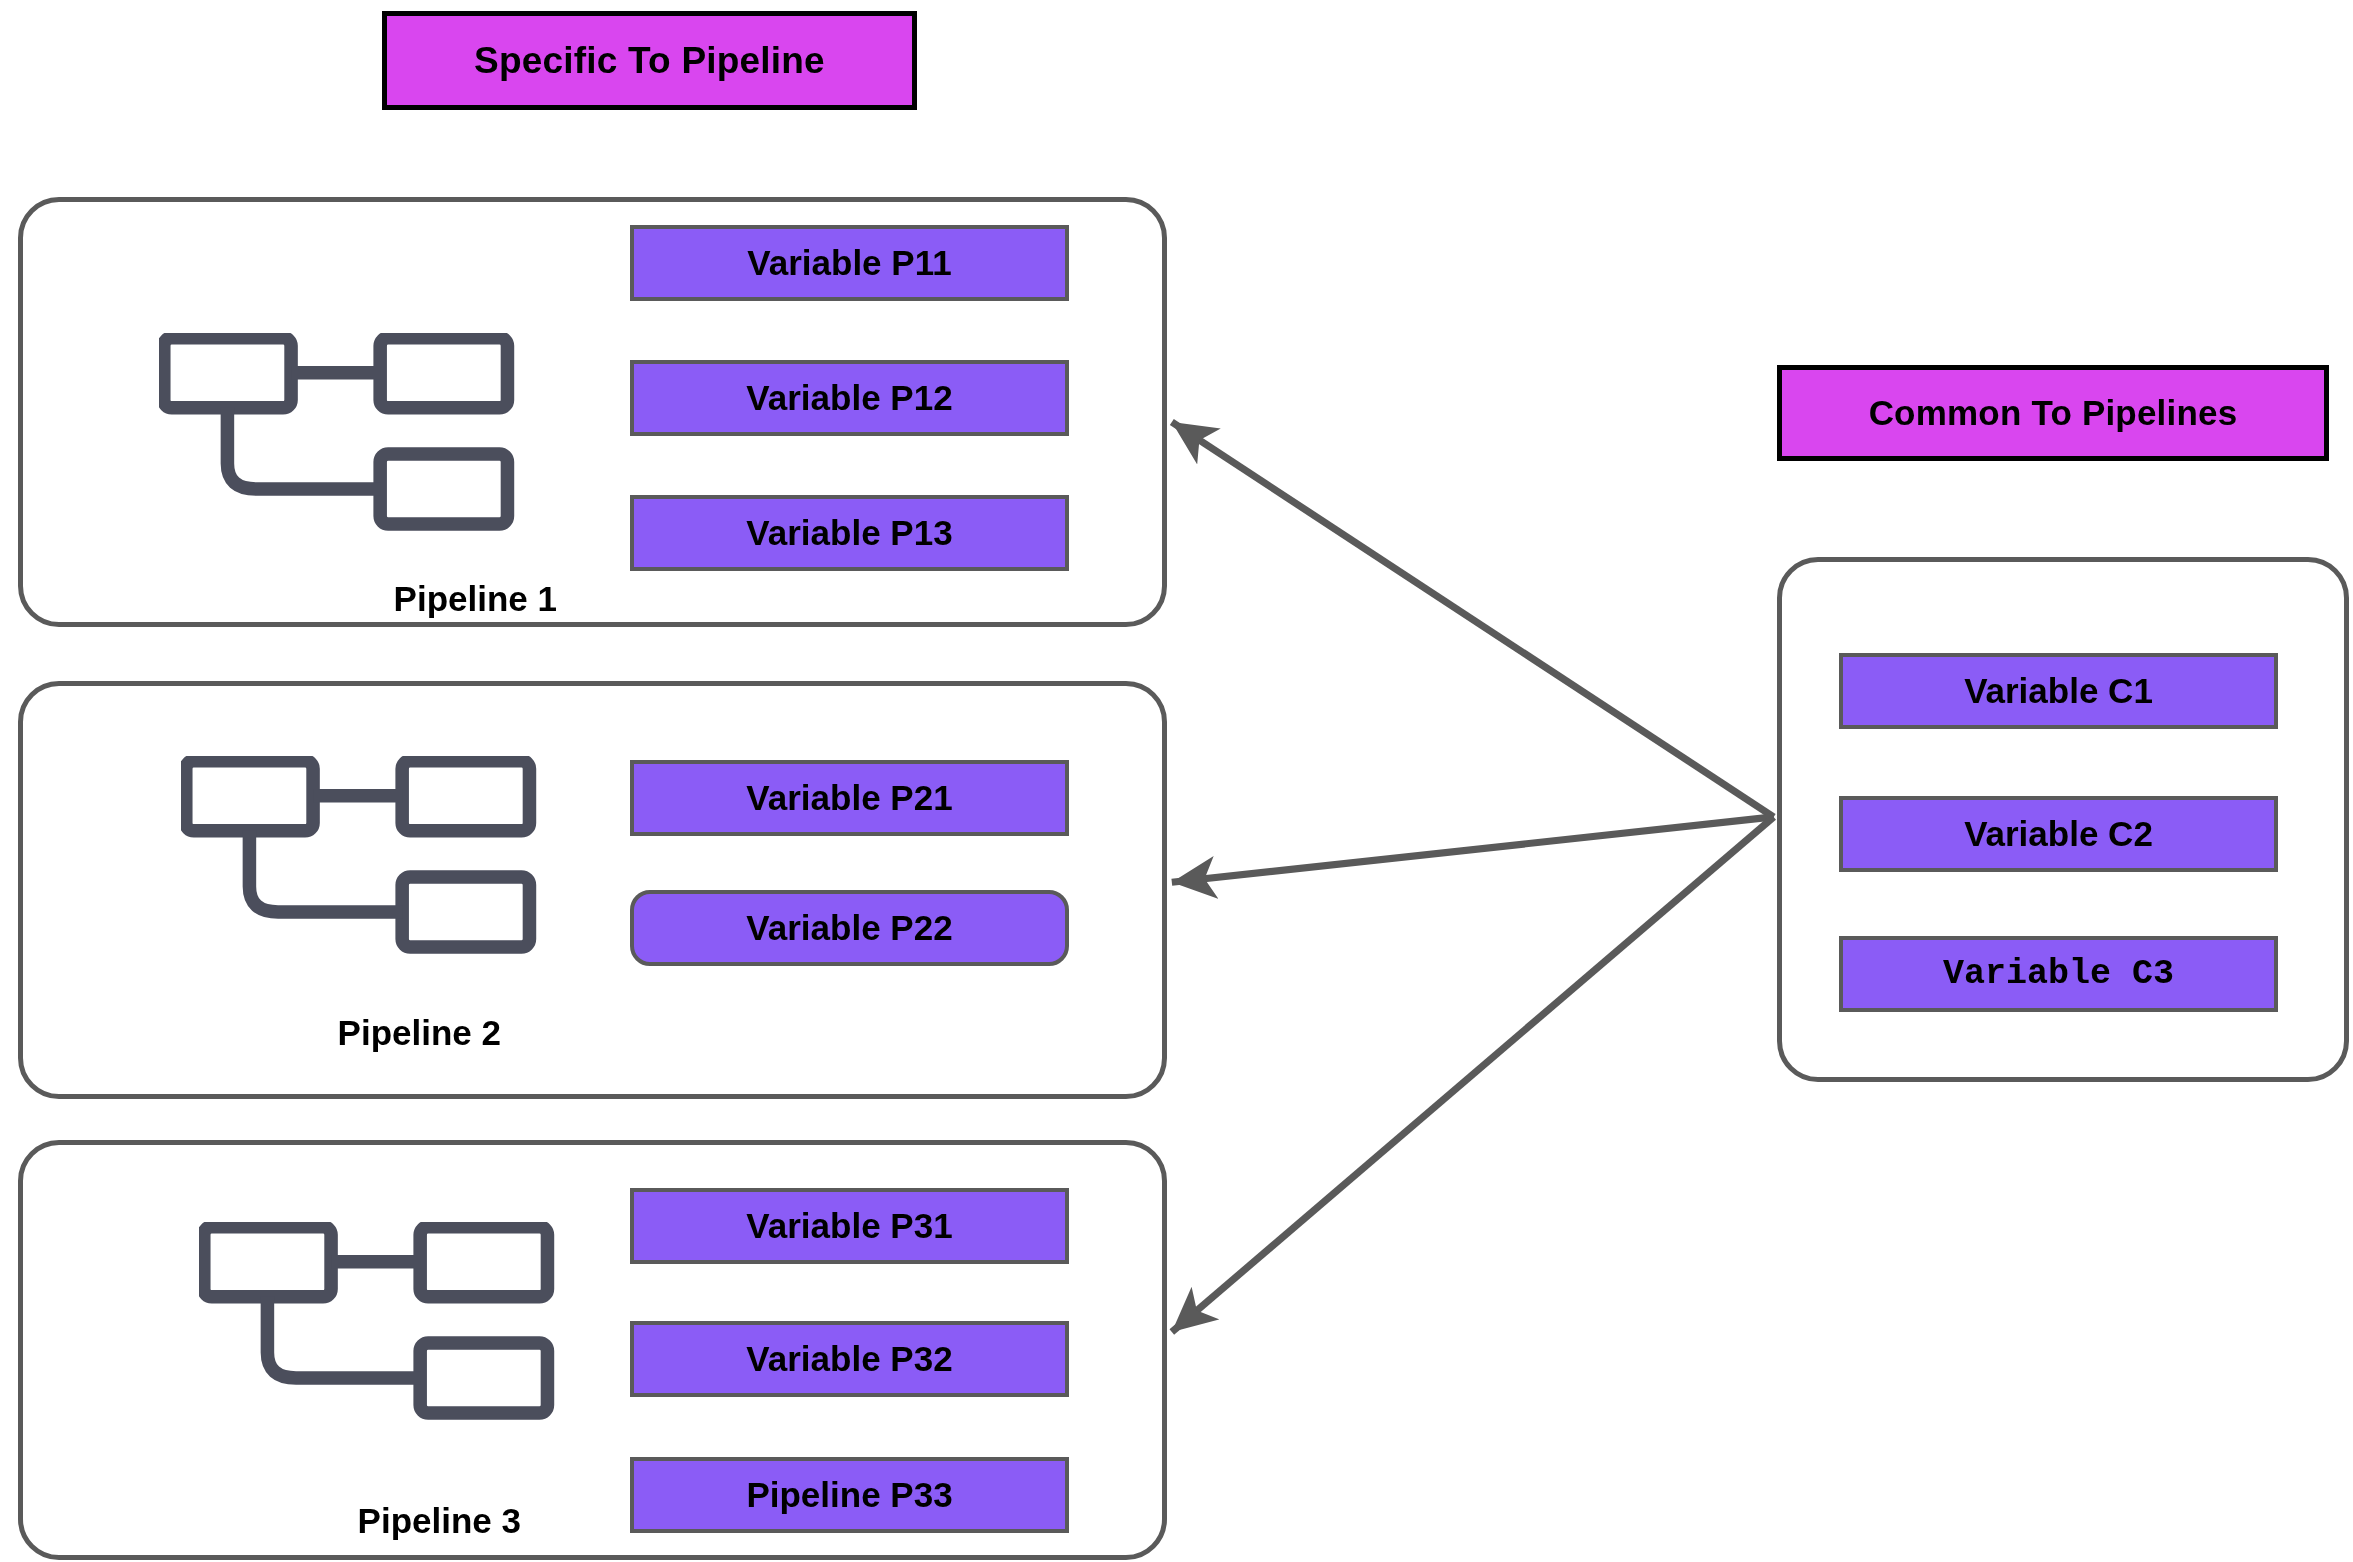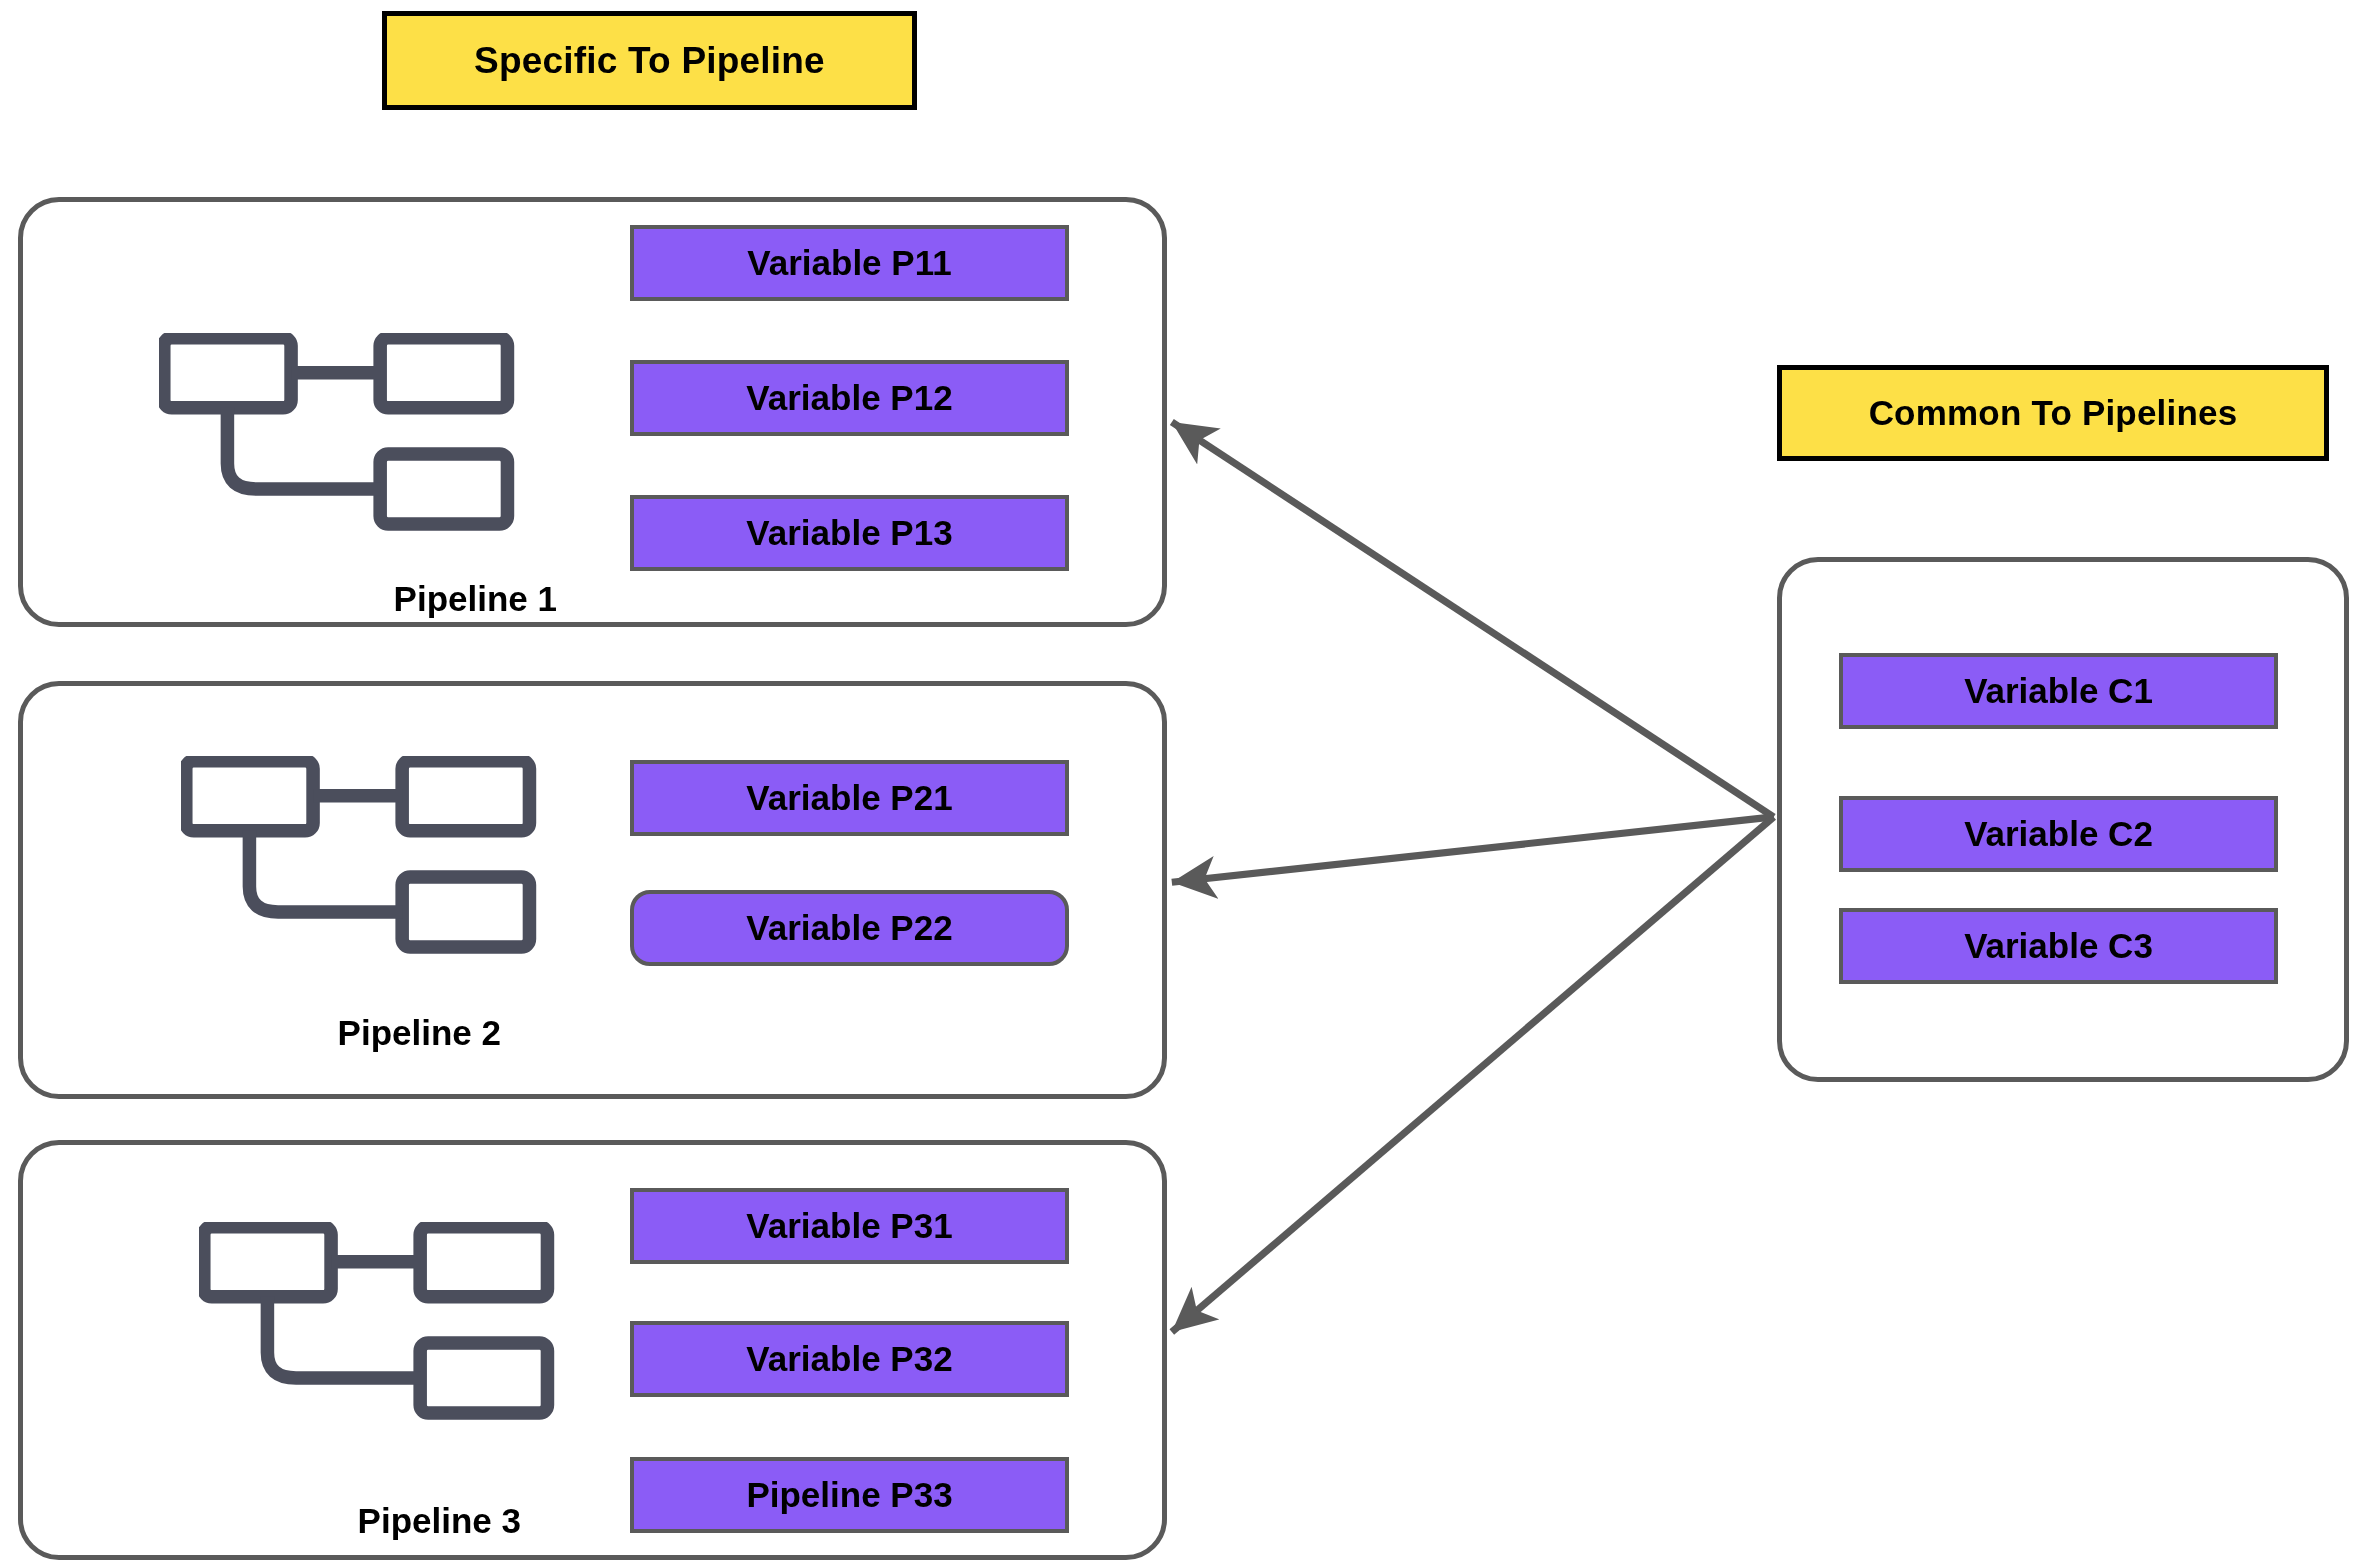--- a/index.html
+++ b/index.html
@@ -14,21 +14,21 @@
     position: relative;
     width: 2354px;
     height: 1563px;
     background: #ffffff;
     overflow: hidden;
   }
 
   
   .legend-box {
     position: absolute;
-    background: #fde047;
+    background: #d946ef;
     border: 5.6px solid #000000;
     box-sizing: border-box;
     display: flex;
     align-items: center;
     justify-content: center;
     font-weight: bold;
     color: #000000;
     letter-spacing: 0.2px;
   }
   #legend-specific {
@@ -186,21 +186,21 @@
   </div>
 
   <div id="common-group"></div>
 
   <div class="var-box common" style="top:653px;">
     <span>Variable C1</span>
   </div>
   <div class="var-box common" style="top:796px;">
     <span>Variable C2</span>
   </div>
-  <div class="var-box common" style="top:908px;">
+  <div class="var-box common" style="top:936px;font-family:Liberation Mono, monospace;">
     <span>Variable C3</span>
   </div>
 
   <svg id="arrow-layer" viewBox="0 0 2957 1963">
     <defs>
       <marker id="arrowhead" markerWidth="7" markerHeight="6" refX="6.2" refY="3" orient="auto" markerUnits="strokeWidth">
         <path d="M 6.2 3 L 0 0 L 1.6 3 L 0 6 Z" fill="#5a5a5a"></path>
       </marker>
     </defs>
 

